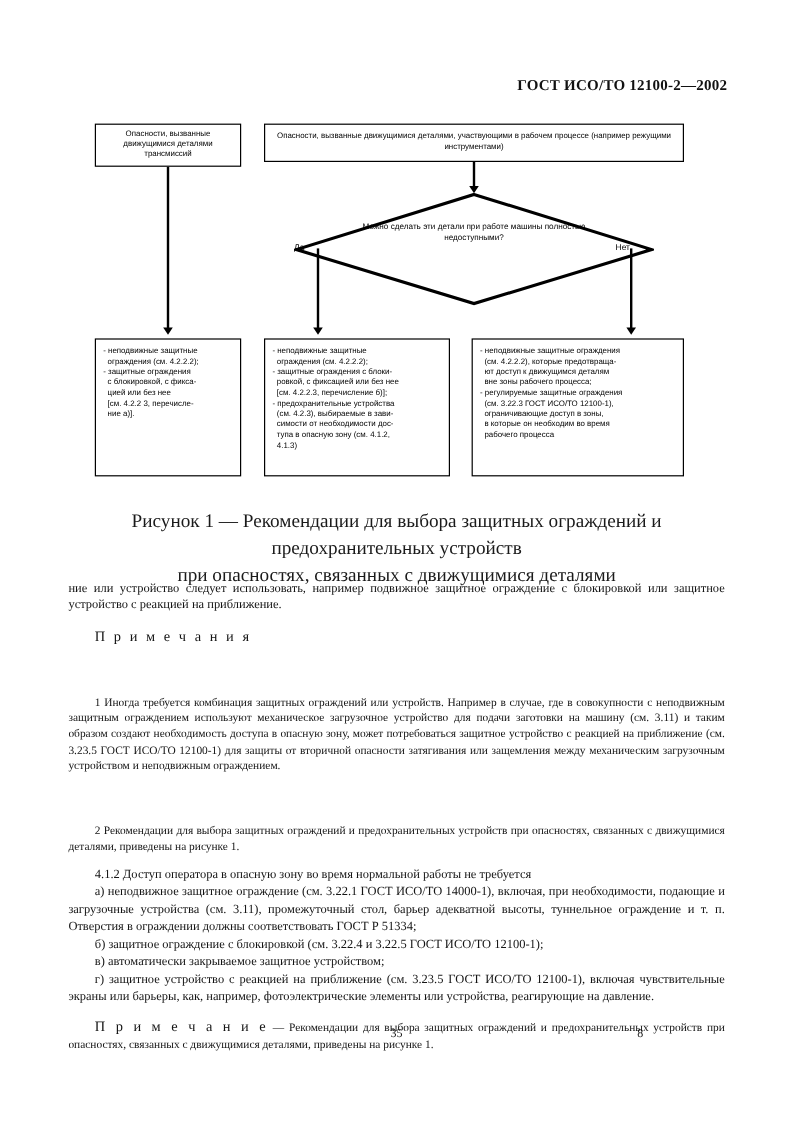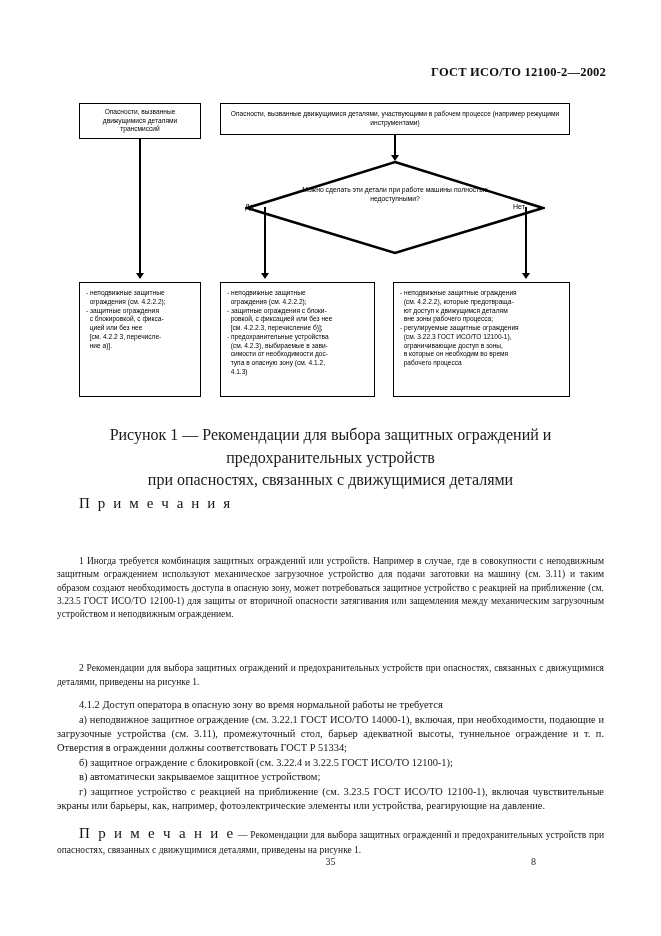--- a/index.html
+++ b/index.html
@@ -145,21 +145,21 @@
   }
   .body-text p {
     margin: 0;
     text-align: justify;
     text-justify: inter-word;
   }
   .p-indent { text-indent: 22px; }
   .gap-before { margin-top: 9px !important; }
   .note-head {
     letter-spacing: 2.1px;
-    font-size: 15px;
+    font-size: 12px;
   }
   .note-block { font-size: 9.5px; line-height: 1.40; }
   .note-block p { text-align: justify; margin-top: 41px; }
   .page-num-center {
     position: absolute;
     top: 856px;
     left: 0;
     width: 661px;
     text-align: center;
     font-size: 10px;
@@ -247,20 +247,21 @@
     </div>
   </div>
 
   <div class="caption">
     <div>Рисунок 1 — Рекомендации для выбора защитных ограждений и предохранительных устройств</div>
     <div>при опасностях, связанных с движущимися деталями</div>
   </div>
 
   <div class="body-text">
 
+    <p>ние или устройство следует использовать, например подвижное защитное ограждение с блокировкой или защитное устройство с реакцией на приближение.</p>
 
     <div class="note-block">
       <p class="note-head gap-before p-indent">П р и м е ч а н и я</p>
       <p class="p-indent">1 Иногда требуется комбинация защитных ограждений или устройств. Например в случае, где в совокупности с неподвижным защитным ограждением используют механическое загрузочное устройство для подачи заготовки на машину (см. 3.11) и таким образом создают необходимость доступа в опасную зону, может потребоваться защитное устройство с реакцией на приближение (см. 3.23.5 ГОСТ ИСО/ТО 12100-1) для защиты от вторичной опасности затягивания или защемления между механическим загрузочным устройством и неподвижным ограждением.</p>
       <p class="p-indent">2 Рекомендации для выбора защитных ограждений и предохранительных устройств при опасностях, связанных с движущимися деталями, приведены на рисунке 1.</p>
     </div>
 
     <p class="p-indent gap-before">4.1.2  Доступ оператора в опасную зону во время нормальной работы не требуется</p>
 
     <p class="p-indent">а)  неподвижное защитное ограждение (см. 3.22.1 ГОСТ ИСО/ТО 14000-1), включая, при необходимости, подающие и загрузочные устройства (см. 3.11), промежуточный стол, барьер адекватной высоты, туннельное ограждение и т. п. Отверстия в ограждении должны соответствовать ГОСТ Р 51334;</p>

